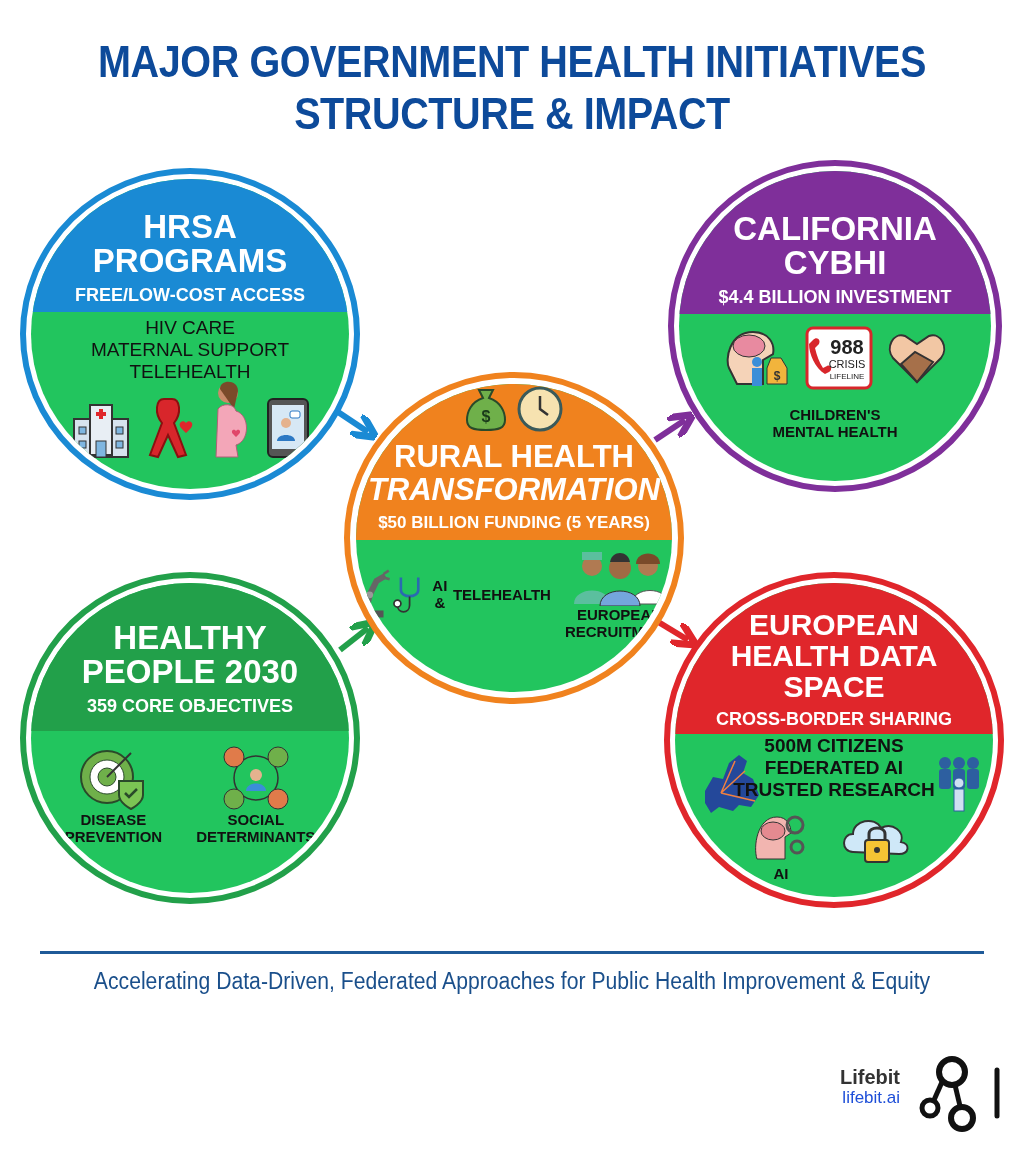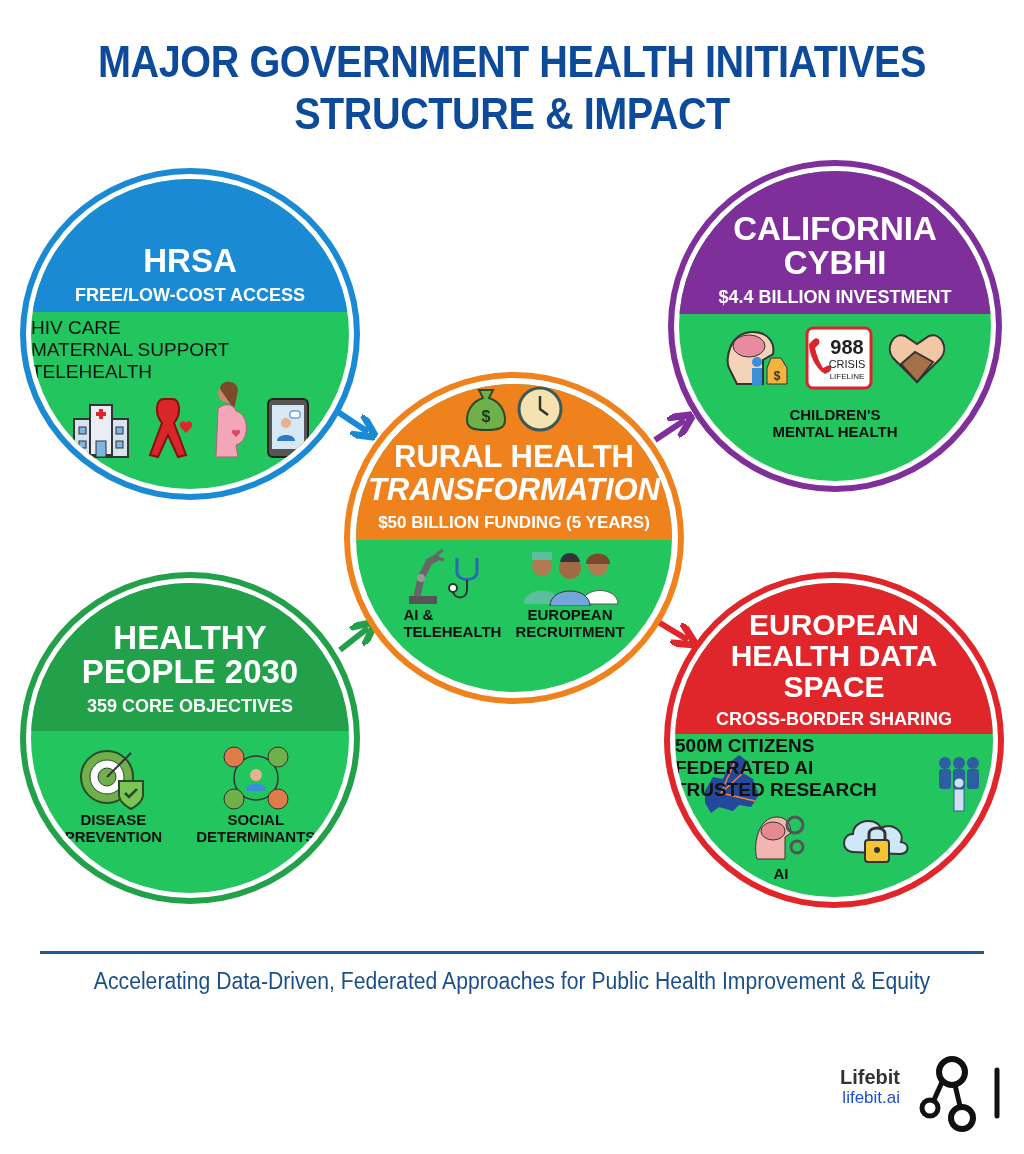--- a/index.html
+++ b/index.html
@@ -6,21 +6,21 @@
   body{width:1024px;height:1154px;position:relative;overflow:hidden;font-family:"Liberation Sans","DejaVu Sans",sans-serif;}
   .title{position:absolute;left:0;width:1024px;text-align:center;color:#0d4a9a;font-weight:bold;font-size:45px;line-height:52px;letter-spacing:-0.5px;transform:scaleX(0.88);}
   .title.l1{top:36px;}
   .title.l2{top:88px;}
   svg.overlay{position:absolute;left:0;top:0;}
   .circle{position:absolute;border-radius:50%;box-sizing:border-box;overflow:hidden;background:#fff;}
   .circle .inner{position:absolute;border-radius:50%;overflow:hidden;background:#22c55e;}
   .band{position:absolute;left:0;width:100%;display:flex;flex-direction:column;align-items:center;justify-content:flex-end;color:#fff;font-weight:bold;text-align:center;}
   .band .h{font-size:33px;line-height:34px;}
   .band .s{font-size:18px;line-height:22px;margin-top:6px;margin-bottom:6px;}
-  .body-txt{position:absolute;left:0;width:100%;color:#111;}
+  .body-txt{position:absolute;left:0;width:100%;text-align:center;color:#111;}
   .lbl{font-weight:bold;font-size:15px;line-height:17px;color:#111;text-align:center;}
   .icons{position:absolute;display:flex;align-items:flex-end;justify-content:center;gap:14px;width:100%;left:0;}
   .footer-line{position:absolute;left:40px;top:951px;width:944px;height:3px;background:#1f5a98;}
   .footer-text{position:absolute;left:0;width:1024px;top:968px;text-align:center;color:#1a4f8b;font-size:23px;transform:scaleX(0.92);}
   .brand{position:absolute;left:830px;top:1066px;text-align:right;width:70px;}
   .brand .n{font-weight:bold;font-size:20px;color:#333;line-height:22px;}
   .brand .u{font-size:17px;color:#1d4ed8;line-height:20px;}
 </style>
 </head>
 <body>
@@ -46,20 +46,21 @@
   <line x1="335" y1="410" x2="368" y2="432" stroke="#1a8ad4" stroke-width="6" marker-end="url(#ab)"></line>
   <line x1="655" y1="440" x2="685" y2="420" stroke="#7f2f9a" stroke-width="6" marker-end="url(#ap)"></line>
   <line x1="340" y1="650" x2="368" y2="628" stroke="#22a04a" stroke-width="6" marker-end="url(#ag)"></line>
   <line x1="655" y1="620" x2="688" y2="640" stroke="#e0262b" stroke-width="6" marker-end="url(#ar)"></line>
 </svg>
 
 <div class="circle" style="left:20px;top:168px;width:340px;height:332px;border:6px solid #1a8ad4;">
   <div class="inner" style="left:5px;top:5px;right:5px;bottom:5px;">
     <div class="band" style="top:0;height:133px;background:#1a8ad4;">
       <div class="h">HRSA</div>
+      <div class="h">PROGRAMS</div>
       <div class="s">FREE/LOW-COST ACCESS</div>
     </div>
     <div class="body-txt" style="top:138px;font-size:19px;line-height:22px;">
       <div>HIV CARE</div>
       <div>MATERNAL SUPPORT</div>
       <div>TELEHEALTH</div>
     </div>
     <div class="icons" style="top:200px;gap:10px;">
       <svg width="62" height="58" viewBox="0 0 62 58">
           <rect x="4" y="18" width="54" height="38" fill="#d7e3ee" stroke="#333" stroke-width="2"></rect>
@@ -138,21 +139,21 @@
         <svg width="46" height="46" viewBox="0 0 46 46">
             <circle cx="23" cy="23" r="21" fill="#f6e2b0" stroke="#3a5a5a" stroke-width="3"></circle>
             <path d="M23 10v13l8 6" stroke="#333" stroke-width="2.5" fill="none"></path>
           </svg>
       </div>
       <div class="h" style="font-size:31px;line-height:33px;">RURAL HEALTH</div>
       <div class="h" style="font-size:31px;line-height:33px;font-style:italic;">TRANSFORMATION</div>
       <div class="s" style="font-size:17px;">$50 BILLION FUNDING (5 YEARS)</div>
     </div>
     <div style="position:absolute;top:164px;left:0;width:100%;display:flex;justify-content:center;gap:14px;">
-      <div style="display:flex;flex-direction:column;align-items:flex-start;">
+      <div style="display:flex;flex-direction:row;align-items:center;">
         <svg width="84" height="58" viewBox="0 0 84 58">
             <rect x="6" y="48" width="28" height="8" fill="#555"></rect>
             <path d="M14 48l4-18 8-16 10-6" stroke="#666" stroke-width="7" fill="none"></path>
             <circle cx="18" cy="30" r="4" fill="#999"></circle>
             <path d="M34 6l6-4M34 10l7 2" stroke="#666" stroke-width="3"></path>
             <path d="M54 10v14c0 10 20 10 20 0V10" stroke="#2a6ab0" stroke-width="3" fill="none"></path>
             <path d="M64 32v10c0 10-14 10-14 0" stroke="#333" stroke-width="2" fill="none"></path>
             <circle cx="50" cy="40" r="4" fill="#fff" stroke="#333" stroke-width="2"></circle>
           </svg>
         <div class="lbl">AI &amp;</div>

